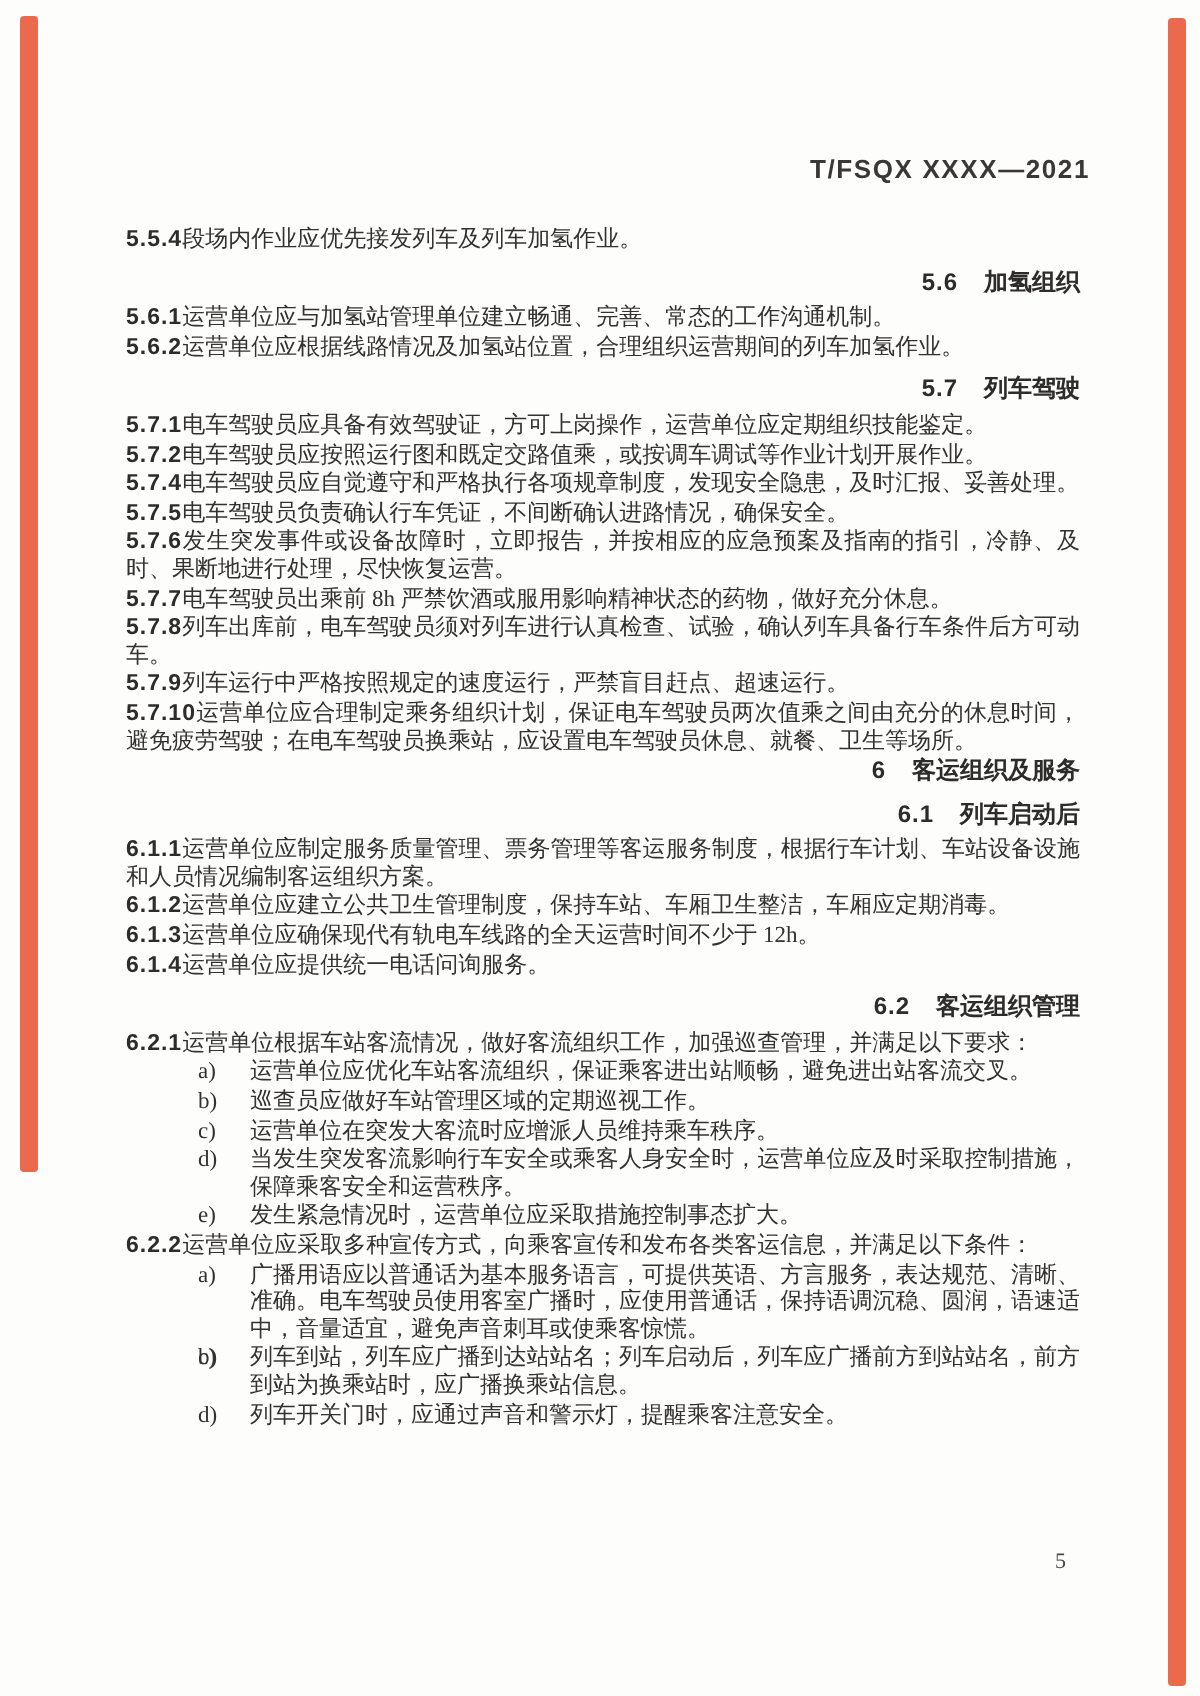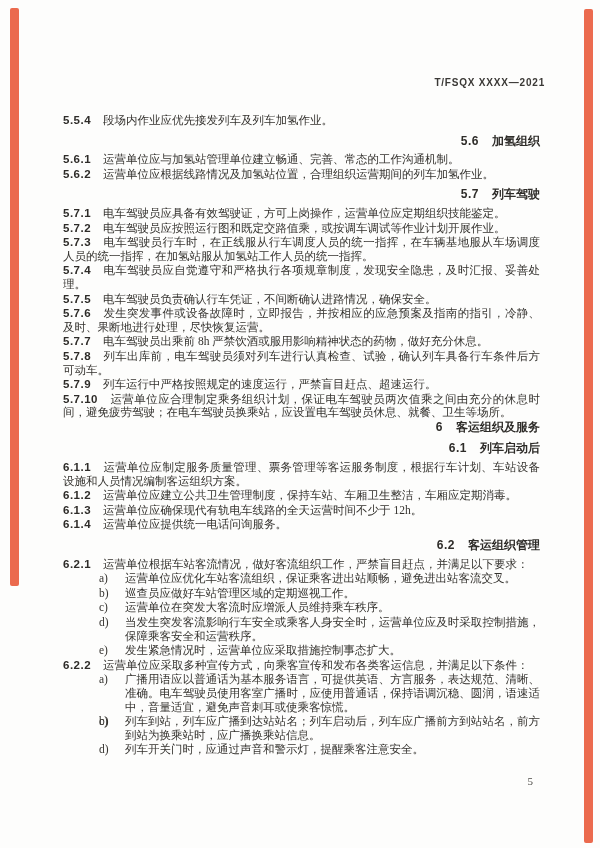--- a/index.html
+++ b/index.html
@@ -30,41 +30,40 @@
     left: 584px;
     top: 9px;
     height: 834px;
   }
   .doc-header {
     position: absolute;
     top: 77px;
     right: 55px;
     font-family: "Liberation Sans", "DejaVu Sans", sans-serif;
     font-weight: 700;
-    font-size: 10px;
+    font-size: 13px;
     letter-spacing: 0.8px;
     color: #3a3835;
   }
   .doc-body {
     position: absolute;
     top: 114px;
     left: 63px;
     width: 477px;
     font-size: 11.5px;
     line-height: 13.6px;
   }
   .block {
     margin: 0 0 1px 0;
     text-align: justify;
   }
   .block .num {
     font-family: "Liberation Sans", "DejaVu Sans", sans-serif;
     font-weight: 700;
     letter-spacing: 0.5px;
-    margin-right: 12px;
     color: #2e2c29;
   }
   .block.heading, .block.chapter {
     font-family: "Liberation Sans", "DejaVu Sans", sans-serif;
     font-weight: 700;
     font-size: 12px;
     color: #2e2c29;
     text-align: right;
   }
   .block.heading { margin: 7px 0 5px 0; }
@@ -98,36 +97,35 @@
   <div class="doc-header">T/FSQX XXXX—2021</div>
 
   <div class="doc-body">
       <p class="block clause"><span class="num">5.5.4</span><span class="txt">段场内作业应优先接发列车及列车加氢作业。</span></p>
       <p class="block heading"><span class="num">5.6</span><span class="txt">加氢组织</span></p>
       <p class="block clause"><span class="num">5.6.1</span><span class="txt">运营单位应与加氢站管理单位建立畅通、完善、常态的工作沟通机制。</span></p>
       <p class="block clause"><span class="num">5.6.2</span><span class="txt">运营单位应根据线路情况及加氢站位置，合理组织运营期间的列车加氢作业。</span></p>
       <p class="block heading"><span class="num">5.7</span><span class="txt">列车驾驶</span></p>
       <p class="block clause"><span class="num">5.7.1</span><span class="txt">电车驾驶员应具备有效驾驶证，方可上岗操作，运营单位应定期组织技能鉴定。</span></p>
       <p class="block clause"><span class="num">5.7.2</span><span class="txt">电车驾驶员应按照运行图和既定交路值乘，或按调车调试等作业计划开展作业。</span></p>
-      <p class="block clause"><span class="num">5.7.3</span><span class="txt">电车驾驶员行车时，在正线服从行车调度人员的统一指挥，在车辆基地服从车场调度人员的统一指挥，在加氢站服从加氢站工作人员的统一指挥。</span></p>
       <p class="block clause"><span class="num">5.7.4</span><span class="txt">电车驾驶员应自觉遵守和严格执行各项规章制度，发现安全隐患，及时汇报、妥善处理。</span></p>
       <p class="block clause"><span class="num">5.7.5</span><span class="txt">电车驾驶员负责确认行车凭证，不间断确认进路情况，确保安全。</span></p>
       <p class="block clause"><span class="num">5.7.6</span><span class="txt">发生突发事件或设备故障时，立即报告，并按相应的应急预案及指南的指引，冷静、及时、果断地进行处理，尽快恢复运营。</span></p>
       <p class="block clause"><span class="num">5.7.7</span><span class="txt">电车驾驶员出乘前 8h 严禁饮酒或服用影响精神状态的药物，做好充分休息。</span></p>
       <p class="block clause"><span class="num">5.7.8</span><span class="txt">列车出库前，电车驾驶员须对列车进行认真检查、试验，确认列车具备行车条件后方可动车。</span></p>
       <p class="block clause"><span class="num">5.7.9</span><span class="txt">列车运行中严格按照规定的速度运行，严禁盲目赶点、超速运行。</span></p>
       <p class="block clause"><span class="num">5.7.10</span><span class="txt">运营单位应合理制定乘务组织计划，保证电车驾驶员两次值乘之间由充分的休息时间，避免疲劳驾驶；在电车驾驶员换乘站，应设置电车驾驶员休息、就餐、卫生等场所。</span></p>
       <p class="block chapter"><span class="num">6</span><span class="txt">客运组织及服务</span></p>
       <p class="block heading"><span class="num">6.1</span><span class="txt">列车启动后</span></p>
       <p class="block clause"><span class="num">6.1.1</span><span class="txt">运营单位应制定服务质量管理、票务管理等客运服务制度，根据行车计划、车站设备设施和人员情况编制客运组织方案。</span></p>
       <p class="block clause"><span class="num">6.1.2</span><span class="txt">运营单位应建立公共卫生管理制度，保持车站、车厢卫生整洁，车厢应定期消毒。</span></p>
       <p class="block clause"><span class="num">6.1.3</span><span class="txt">运营单位应确保现代有轨电车线路的全天运营时间不少于 12h。</span></p>
       <p class="block clause"><span class="num">6.1.4</span><span class="txt">运营单位应提供统一电话问询服务。</span></p>
       <p class="block heading"><span class="num">6.2</span><span class="txt">客运组织管理</span></p>
-      <p class="block clause"><span class="num">6.2.1</span><span class="txt">运营单位根据车站客流情况，做好客流组织工作，严禁盲目赶点，并满足以下要求：</span></p>
+      <p class="block clause"><span class="num">6.2.1</span><span class="txt">运营单位根据车站客流情况，做好客流组织工作，加强巡查管理，并满足以下要求：</span></p>
       <p class="block subitem"><span class="letter">a)</span><span>运营单位应优化车站客流组织，保证乘客进出站顺畅，避免进出站客流交叉。</span></p>
       <p class="block subitem"><span class="letter">b)</span><span>巡查员应做好车站管理区域的定期巡视工作。</span></p>
       <p class="block subitem"><span class="letter">c)</span><span>运营单位在突发大客流时应增派人员维持乘车秩序。</span></p>
       <p class="block subitem"><span class="letter">d)</span><span>当发生突发客流影响行车安全或乘客人身安全时，运营单位应及时采取控制措施，保障乘客安全和运营秩序。</span></p>
       <p class="block subitem"><span class="letter">e)</span><span>发生紧急情况时，运营单位应采取措施控制事态扩大。</span></p>
       <p class="block clause"><span class="num">6.2.2</span><span class="txt">运营单位应采取多种宣传方式，向乘客宣传和发布各类客运信息，并满足以下条件：</span></p>
       <p class="block subitem"><span class="letter">a)</span><span>广播用语应以普通话为基本服务语言，可提供英语、方言服务，表达规范、清晰、准确。电车驾驶员使用客室广播时，应使用普通话，保持语调沉稳、圆润，语速适中，音量适宜，避免声音刺耳或使乘客惊慌。</span></p>
       <p class="block subitem"><span class="letter">b)</span></p>
       <p class="block subitem"><span class="letter">c)</span><span>列车到站，列车应广播到达站站名；列车启动后，列车应广播前方到站站名，前方到站为换乘站时，应广播换乘站信息。</span></p>
       <p class="block subitem"><span class="letter">d)</span><span>列车开关门时，应通过声音和警示灯，提醒乘客注意安全。</span></p>

